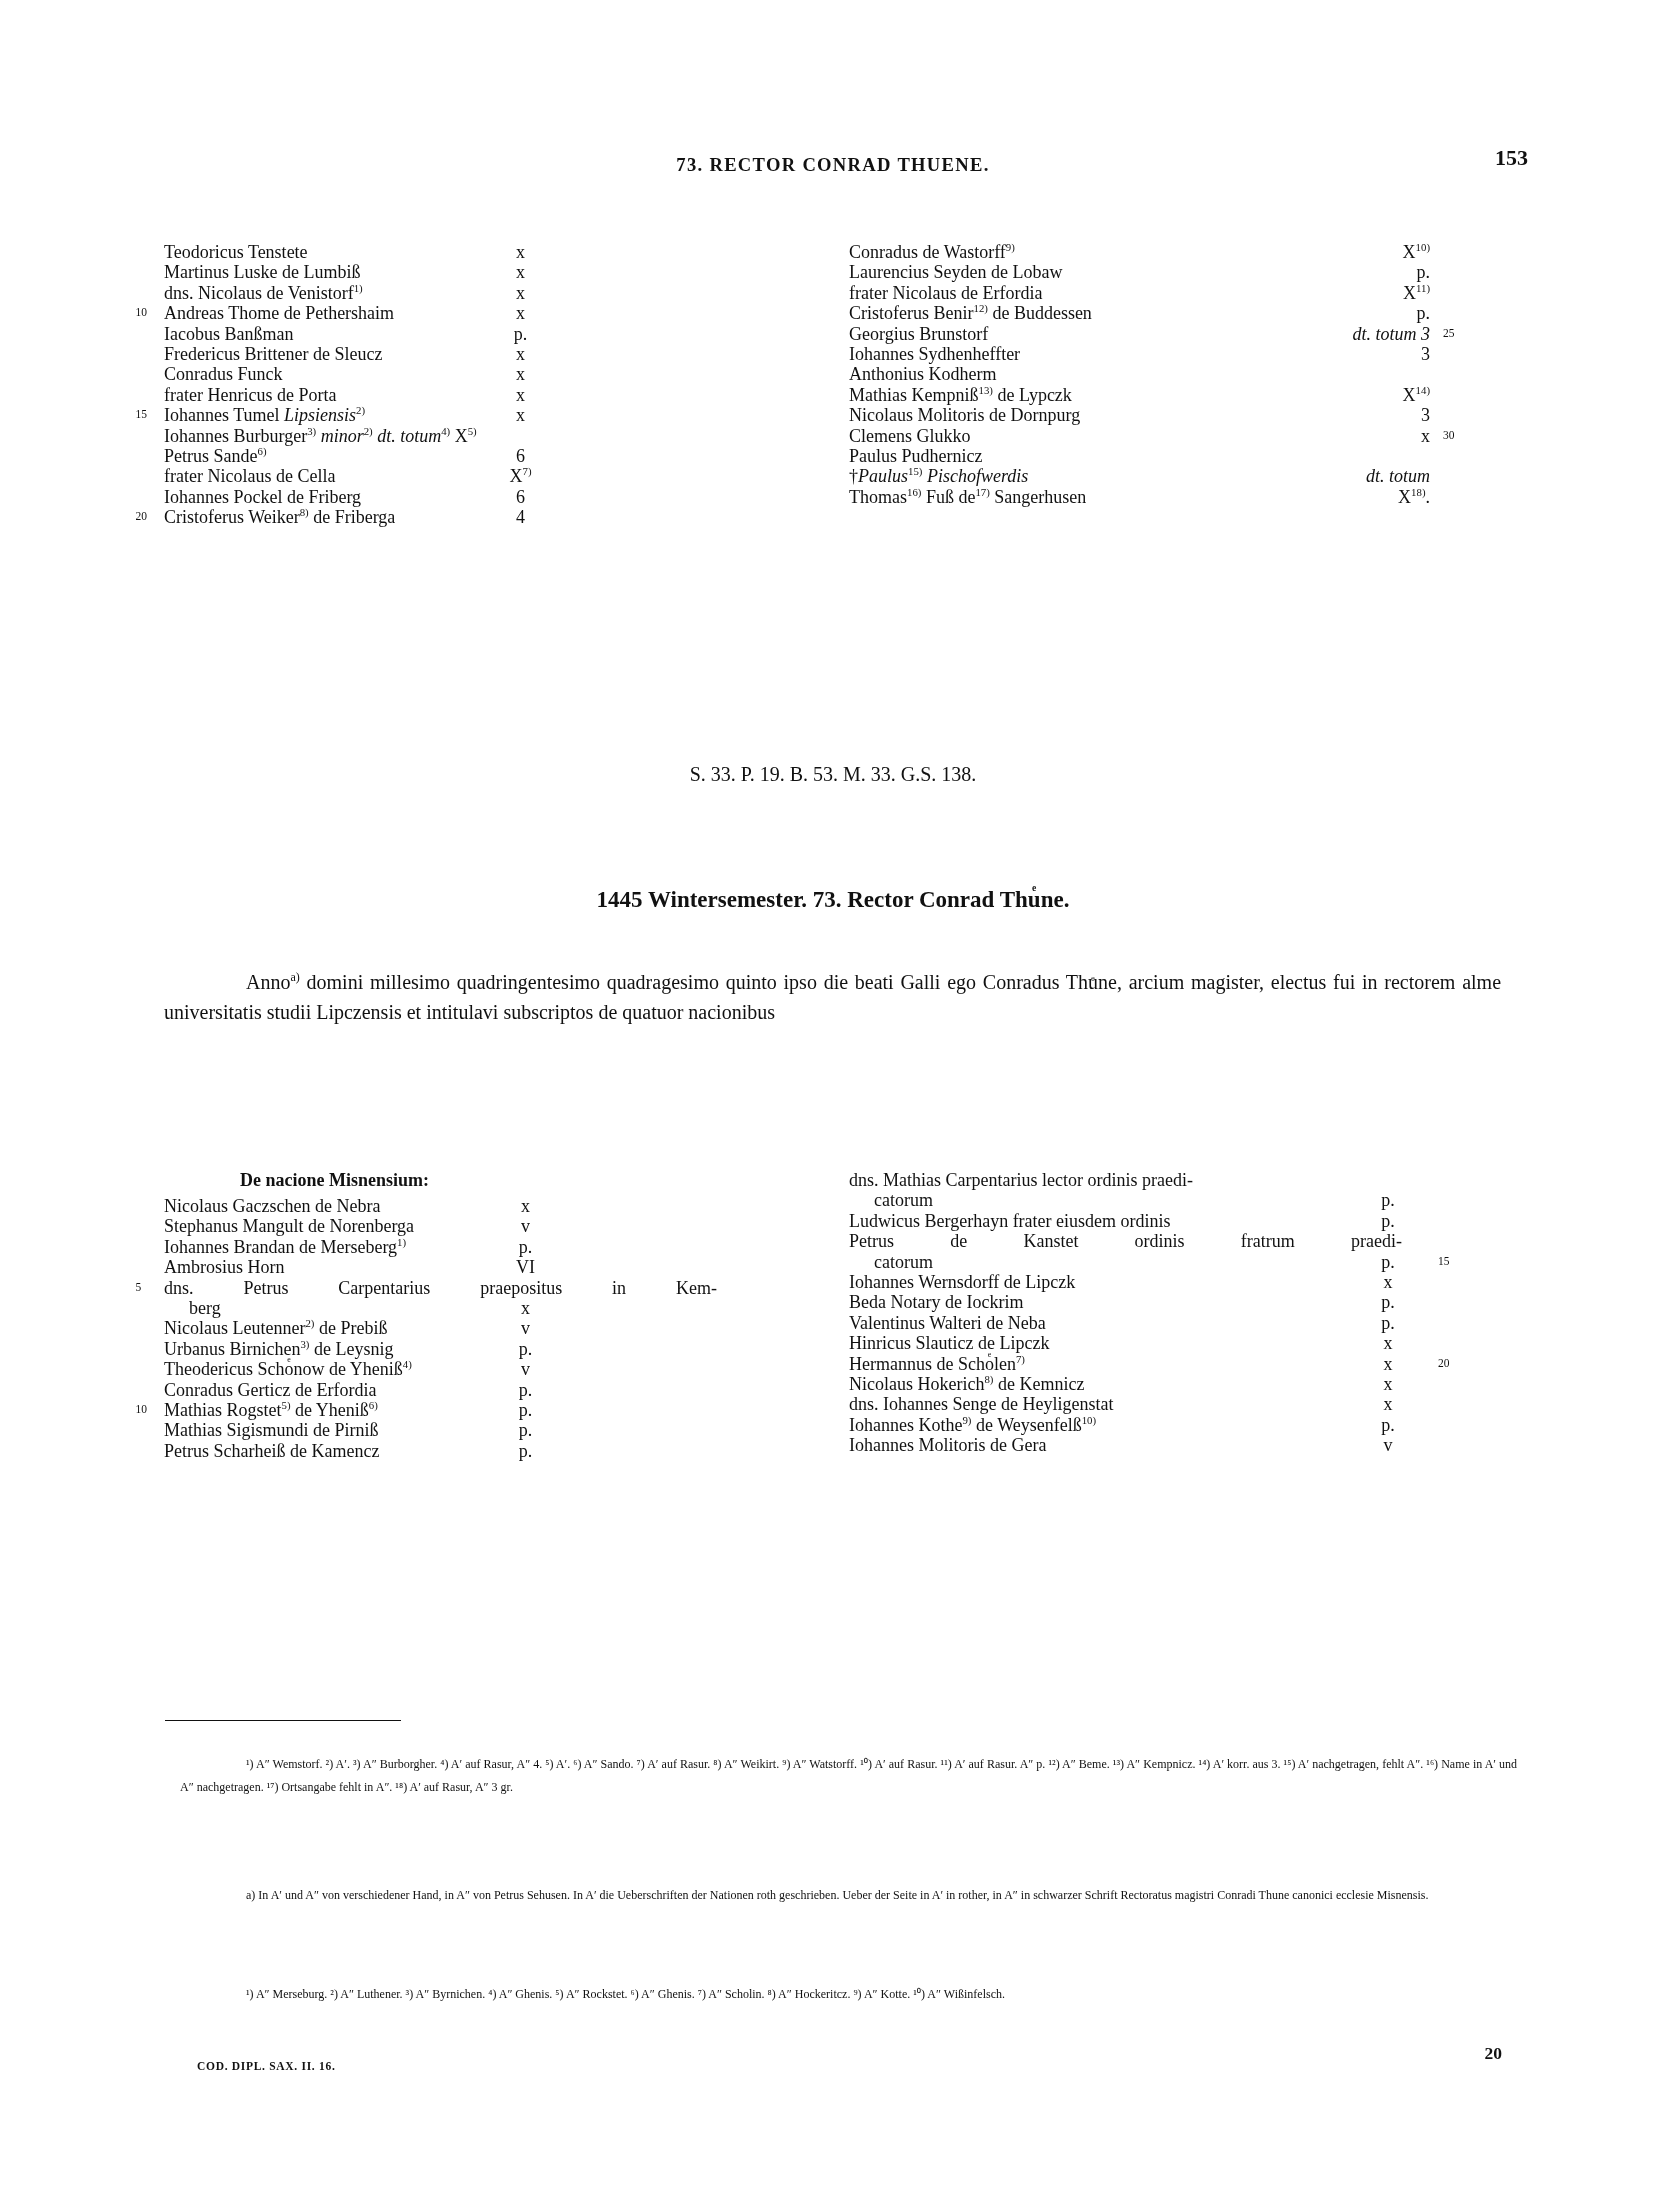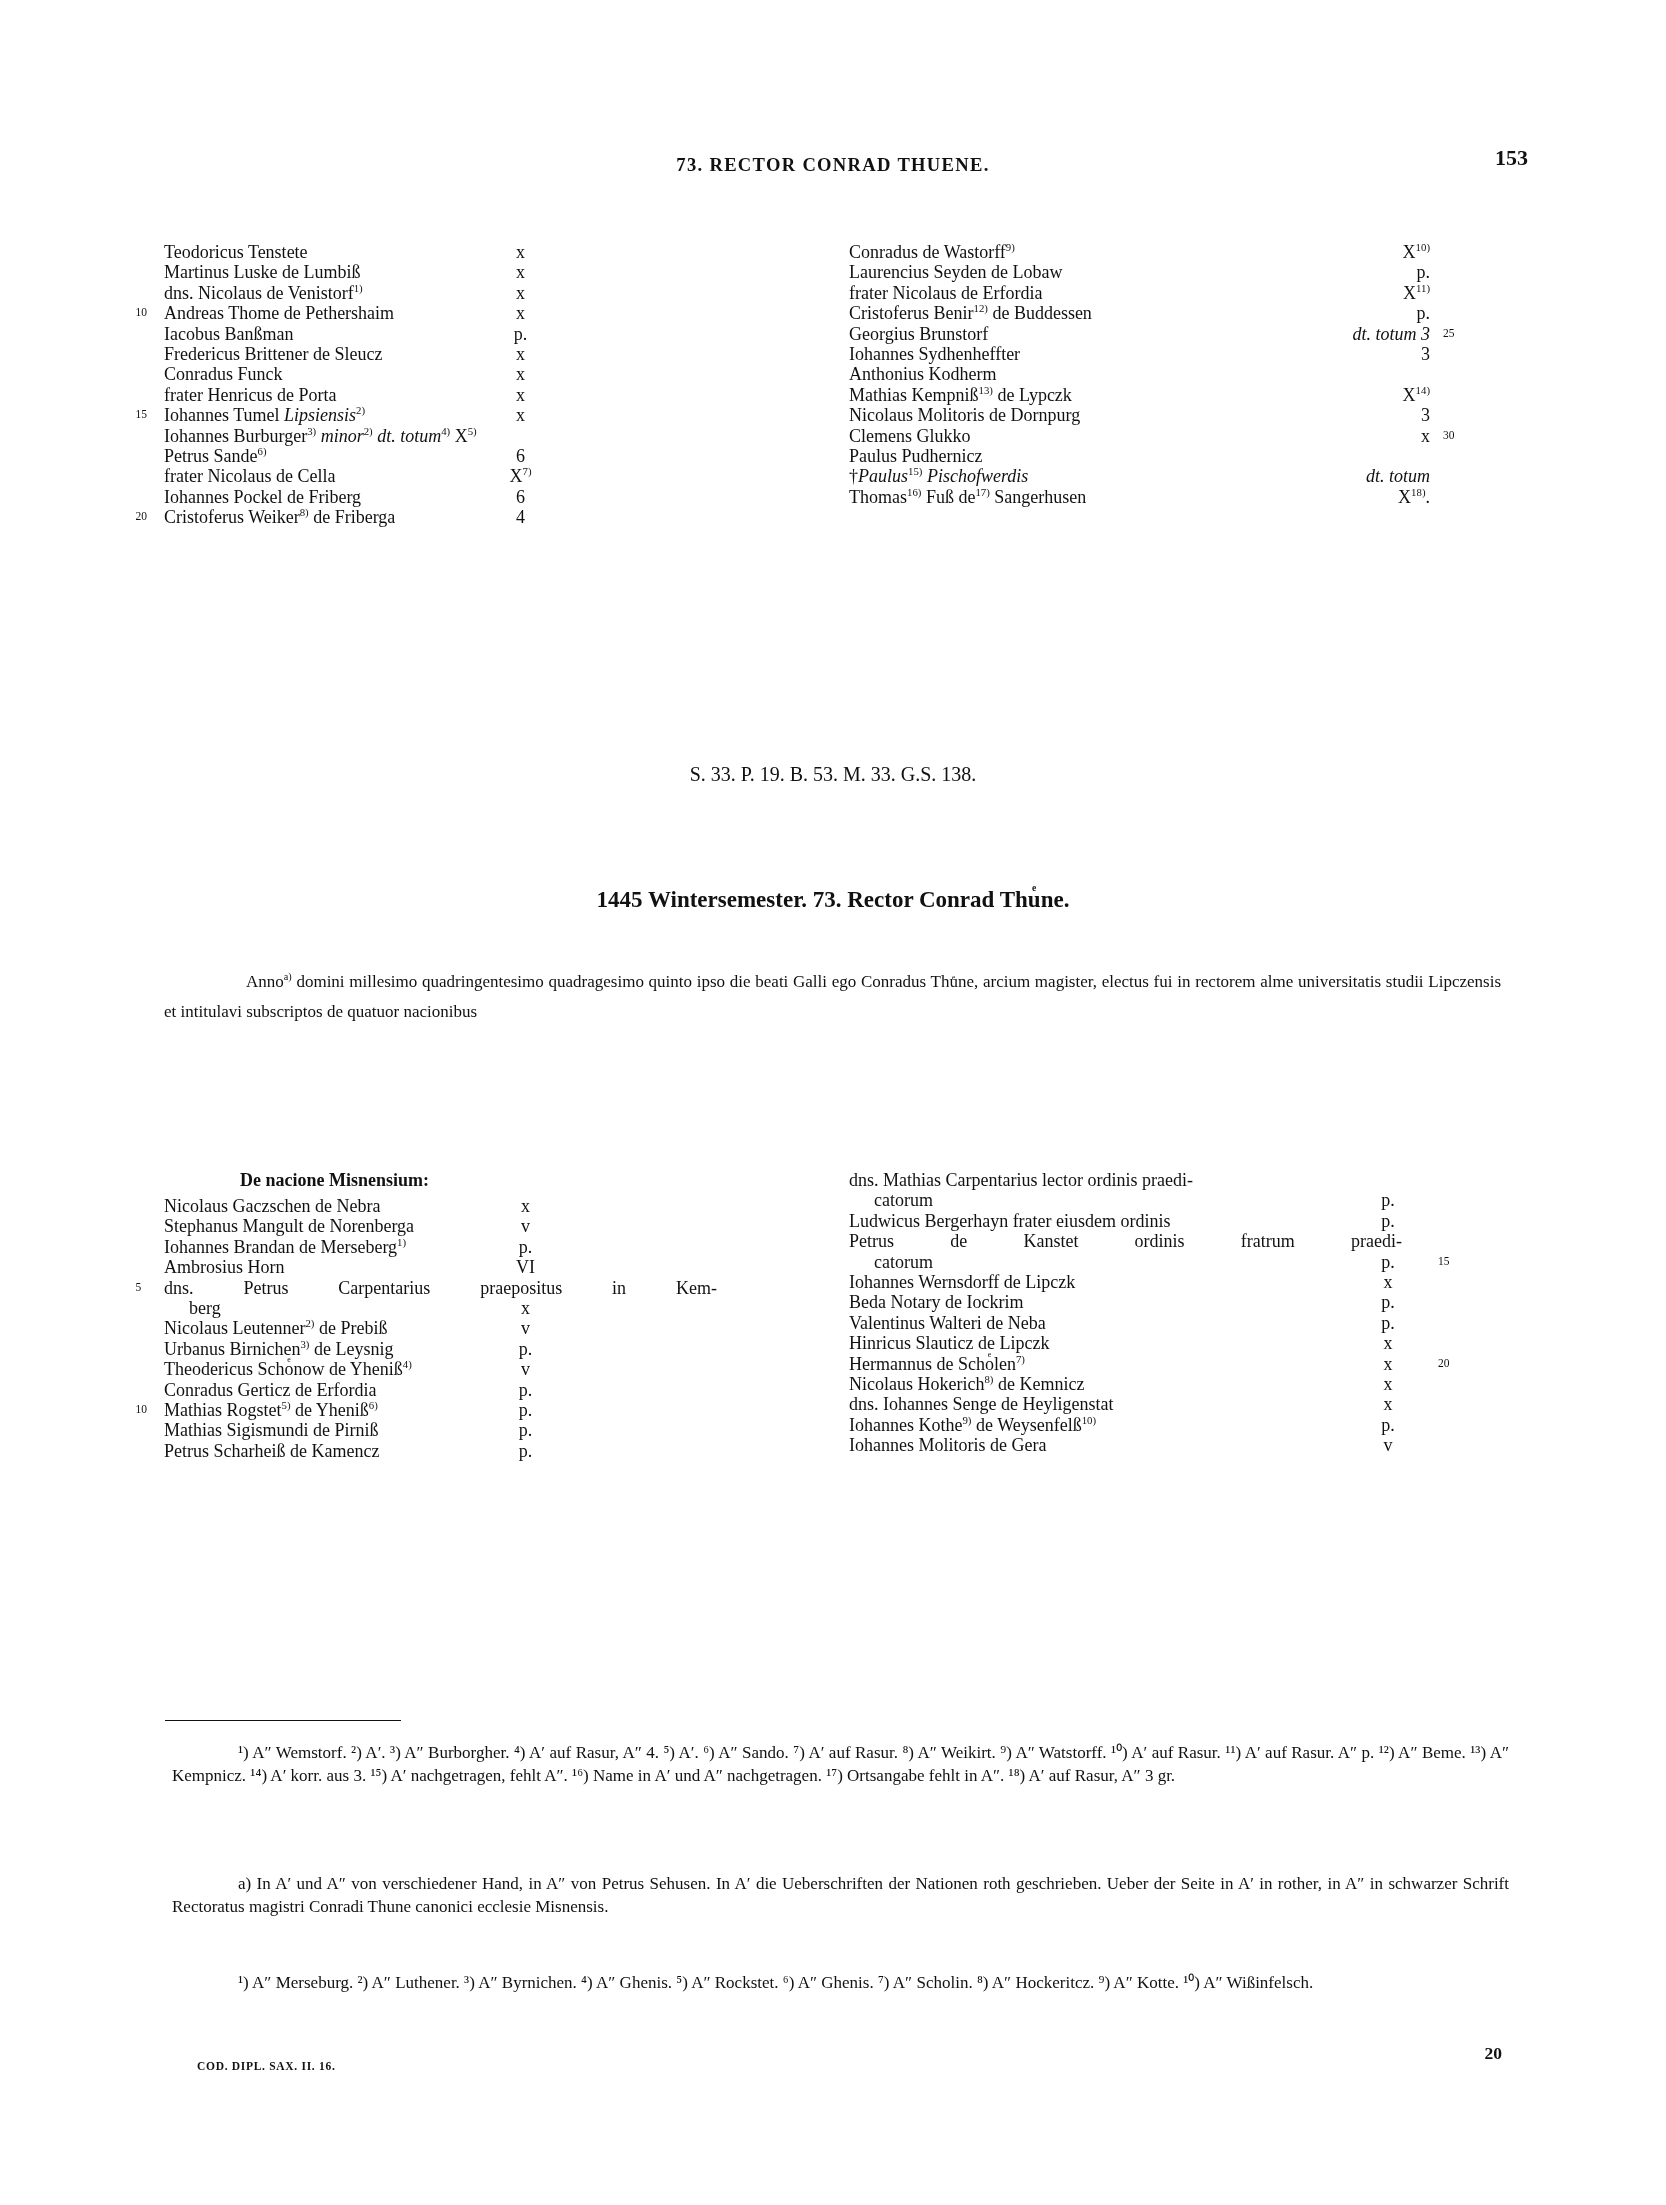--- a/index.html
+++ b/index.html
@@ -77,21 +77,21 @@
   }
   .sec-title .ue{position:relative;display:inline-block;}
   .sec-title .ue .dia{
     position:absolute;left:50%;top:-0.52em;transform:translateX(-50%);
     font-size:0.42em;font-weight:bold;
   }
 
   
   .lat{
     position:absolute;left:164px;top:967px;width:1337px;
-    font-size:17px;line-height:30px;
+    font-size:20px;line-height:30px;
     text-align:justify;
   }
   .lat .ind{display:inline-block;width:82px;}
   .lat .ue{position:relative;display:inline-block;}
   .lat .ue .dia{
     position:absolute;left:50%;top:-0.50em;transform:translateX(-50%);
     font-size:0.44em;
   }
 
   
@@ -113,22 +113,22 @@
     position:absolute;left:50%;top:-0.50em;transform:translateX(-50%);
     font-size:0.44em;
   }
 
   
   .fn-rule{
     position:absolute;left:165px;top:1720px;width:236px;height:0;
     border-top:1.1px solid #111;
   }
   .fnblock{
-    position:absolute;left:172px;width:1337px;
-    font-size:17px;line-height:22.5px;text-align:justify;
+    position:absolute;left:180px;width:1337px;
+    font-size:12px;line-height:22.5px;text-align:justify;margin-top:11px;
   }
   .fnblock .fi{display:inline-block;width:66px;}
   #fn1{top:1742px;}
   #fn2{top:1873px;}
   #fn3{top:1972px;}
 
   .colophon{
     position:absolute;left:197px;top:2060px;
     font-size:11.5px;letter-spacing:0.7px;font-weight:bold;
   }

